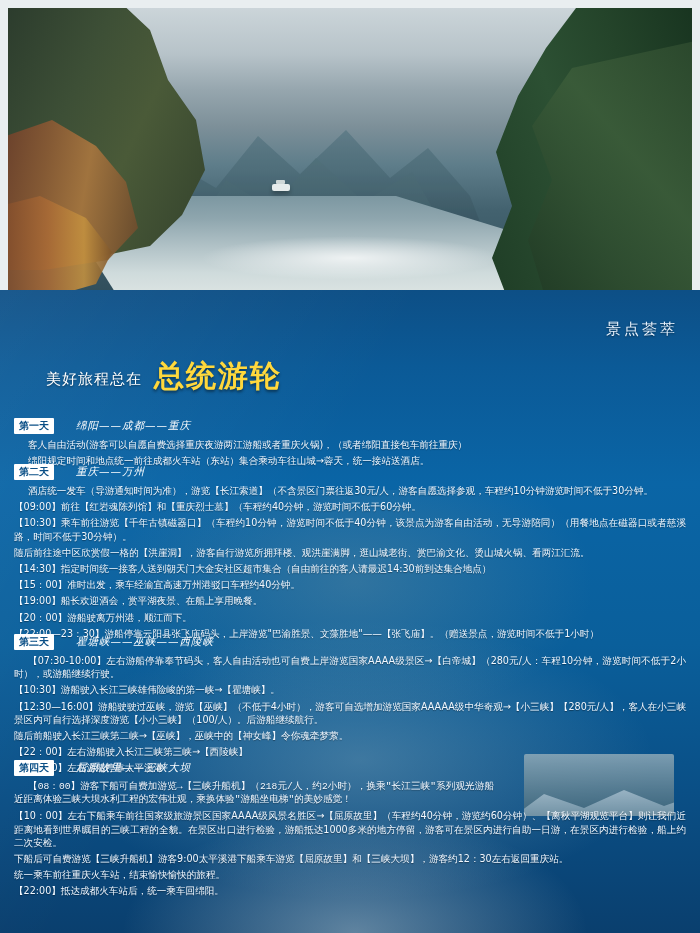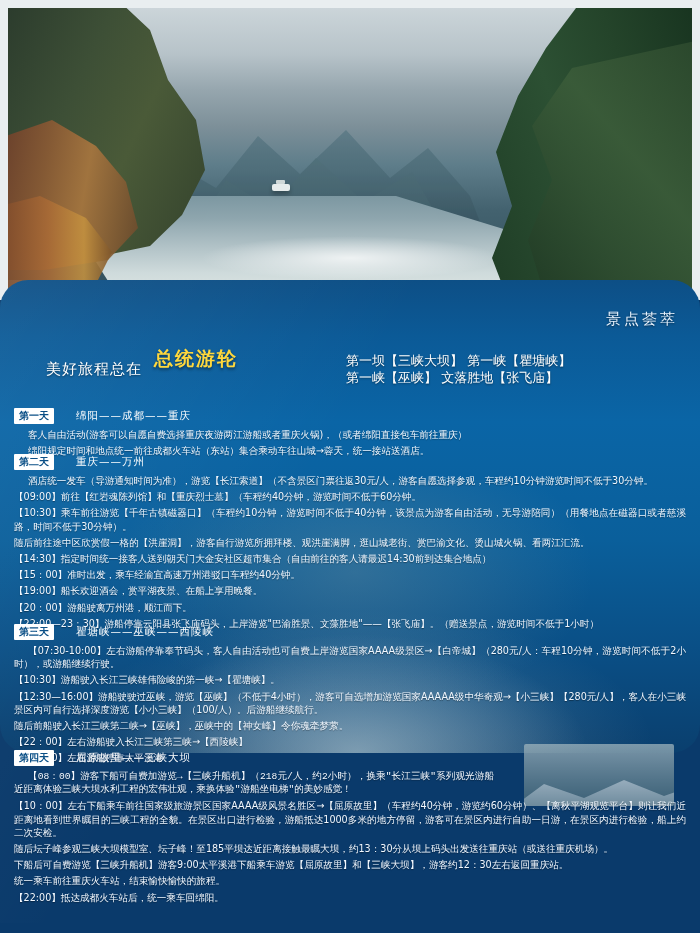--- a/index.html
+++ b/index.html
@@ -79,25 +79,24 @@
     position:absolute;left:200px;top:236px;width:300px;height:44px;
     background:radial-gradient(ellipse at center,rgba(255,255,255,.75),rgba(255,255,255,0) 70%);
   }
   .boat{
     position:absolute;left:272px;top:184px;width:18px;height:7px;
     background:#e6ecec;border-radius:2px;box-shadow:0 3px 4px rgba(0,0,0,.25);
   }
   .boat:after{content:"";position:absolute;left:4px;top:-4px;width:9px;height:4px;background:#cfd8d8;border-radius:1px;}
   
   .body{
-    position:absolute;left:0;top:280px;width:700px;height:473px;
+    position:absolute;left:0;top:290px;width:700px;height:643px;
     background:
       radial-gradient(ellipse 420px 200px at 360px 470px,rgba(160,190,200,.35),rgba(160,190,200,0) 70%),
       linear-gradient(#0d4f86 0%,#0b5a97 12%,#0a65a6 30%,#0a5f9b 55%,#0a4f86 78%,#0a3f6e 100%);
-    border-radius: 28px;
   }
   .body:before{
     content:"";position:absolute;left:0;top:0;width:700px;height:643px;
     background:linear-gradient(120deg,rgba(255,255,255,.06),rgba(255,255,255,0) 40%);
   }
   .veil{
     position:absolute;left:120px;top:200px;width:470px;height:230px;
     background:radial-gradient(ellipse at 50% 40%,rgba(120,150,160,.35),rgba(120,150,160,0) 72%);
     pointer-events:none;
   }
@@ -107,39 +106,39 @@
     text-shadow:0 1px 2px rgba(0,0,0,.5);
   }
   .title-row{
     position:absolute;left:46px;top:68px;width:620px;height:46px;
   }
   .t1{
     position:absolute;left:0;top:12px;color:#ffffff;font-size:15px;letter-spacing:1px;
     text-shadow:0 1px 2px rgba(0,0,0,.45);
   }
   .t2{
-    position:absolute;left:108px;top:-2px;color:#ffd83c;font-size:19px;font-weight:bold;
+    position:absolute;left:108px;top:-2px;color:#ffd83c;font-size:30px;font-weight:bold;
     letter-spacing:2px;text-shadow:0 2px 3px rgba(0,0,0,.45);
   }
   .t3{
     position:absolute;left:300px;top:4px;color:#ffffff;font-size:13px;line-height:17px;
     text-shadow:0 1px 2px rgba(0,0,0,.45);width:330px;
   }
   
   .day{
     position:absolute;left:14px;width:672px;
   }
   .day-head{height:17px;position:relative;text-align:right;}
   .tag{
     position:absolute;left:0;top:0;height:16px;line-height:16px;
     background:#ffffff;color:#0a4f86;font-size:10px;font-weight:bold;
     padding:0 5px;border-radius:1px;
   }
   .route{
-    position:absolute;left:62px;top:1px;color:#ffffff;font-size:10.5px;letter-spacing:1px;
+    position:absolute;left:62px;top:1px;color:#ffffff;font-size:10.5px;letter-spacing:1px;font-style:italic;
   }
   .rule{
     position:absolute;left:0;top:8px;width:672px;height:1px;background:rgba(255,255,255,.45);
     z-index:-1;
   }
   .para{
     color:#f2f8ff;font-size:9.6px;line-height:13.2px;text-align:justify;
     margin-top:3px;
     text-shadow:0 1px 1px rgba(0,0,0,.35);
   }
@@ -183,24 +182,20 @@
   <div class="body">
     <div class="veil"></div>
     <div class="blur-bottom"></div>
     <div class="inset"></div>
 
     <div class="scenic-label">景点荟萃</div>
 
     <div class="title-row">
       <div class="t1">美好旅程总在</div>
       <div class="t2">总统游轮</div>
-      <div class="t3">
-        <div>第一坝【三峡大坝】 第一峡【瞿塘峡】</div>
-        <div>第一峡【巫峡】 文落胜地【张飞庙】</div>
-      </div>
     </div>
 
     <div class="day" style="top:128px;">
       <div class="day-head">
         <div class="rule"></div>
         <div class="tag">第一天</div>
         <div class="route">绵阳——成都——重庆</div>
       </div>
       <div class="para indent">客人自由活动(游客可以自愿自费选择重庆夜游两江游船或者重庆火锅)，（或者绵阳直接包车前往重庆）</div>
       <div class="para indent">绵阳规定时间和地点统一前往成都火车站（东站）集合乘动车往山城→蓉天，统一接站送酒店。</div>
@@ -238,20 +233,19 @@
     </div>
 
     <div class="day" style="top:470px;">
       <div class="day-head">
         <div class="rule"></div>
         <div class="tag">第四天</div>
         <div class="route">屈原故里——三峡大坝</div>
       </div>
       <div class="para indent" style="width:480px;font-family:Liberation Mono, monospace;">【08：00】游客下船可自费加游览→【三峡升船机】（218元/人，约2小时），换乘"长江三峡"系列观光游船近距离体验三峡大坝水利工程的宏伟壮观，乘换体验"游船坐电梯"的美妙感觉！</div>
       <div class="para">【10：00】左右下船乘车前往国家级旅游景区国家AAAA级风景名胜区→【屈原故里】（车程约40分钟，游览约60分钟）、【离秋平湖观览平台】则让我们近距离地看到世界瞩目的三峡工程的全貌。在景区出口进行检验，游船抵达1000多米的地方停留，游客可在景区内进行自助一日游，在景区内进行检验，船上约二次安检。</div>
-      <div class="para">随后坛子峰参观三峡大坝模型室、坛子峰！至185平坝达近距离接触最瞩大坝，约13：30分从坝上码头出发送往重庆站（或送往重庆机场）。</div>
       <div class="para">下船后可自费游览【三峡升船机】游客9:00太平溪港下船乘车游览【屈原故里】和【三峡大坝】，游客约12：30左右返回重庆站。</div>
       <div class="para">统一乘车前往重庆火车站，结束愉快愉快的旅程。</div>
       <div class="para">【22:00】抵达成都火车站后，统一乘车回绵阳。</div>
     </div>
 
   </div>
 </div>
 
 </body></html>

